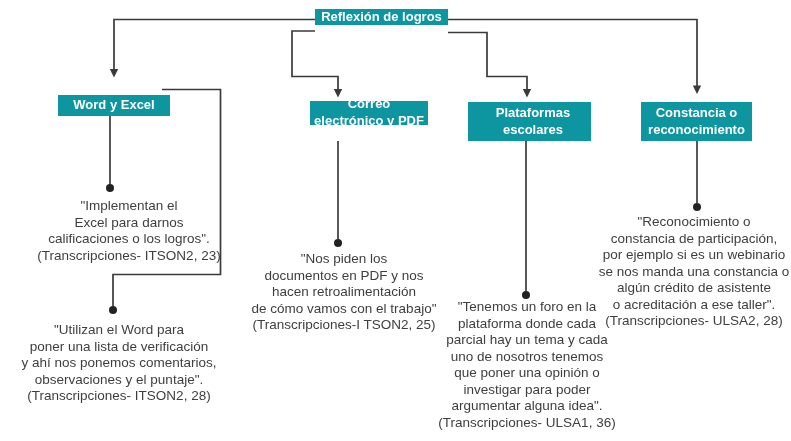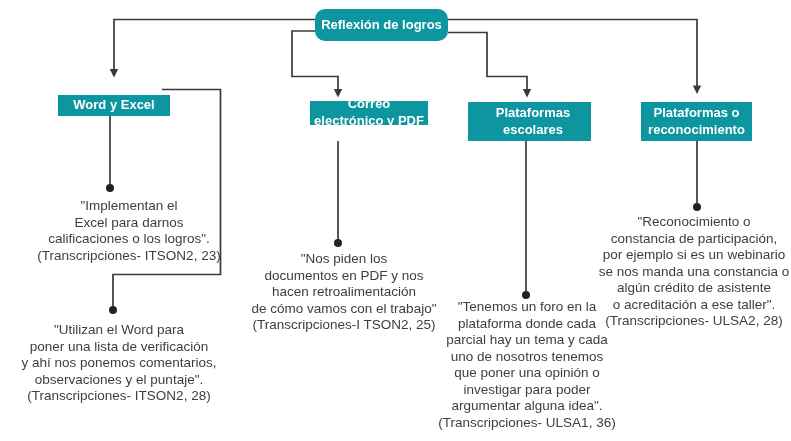--- a/index.html
+++ b/index.html
@@ -41,21 +41,21 @@
     color: #ffffff;
     font-weight: bold;
     font-size: 13px;
     line-height: 1.3;
     display: flex;
     align-items: center;
     justify-content: center;
     text-align: center;
     white-space: pre-line;
   }
-  .node.root        { left: 315px; top: 9px;   width: 133px; height: 32px; border-radius: 10px; }
+  .node.root        { left: 315px; top: 9px;   width: 133px; height: 16px; }
   .node.word        { left: 58px;  top: 79px;  width: 112px; height: 21px; margin-top: 16px; }
   .node.correo      { left: 278px; top: 101px; width: 118px; height: 24px; margin-left: 32px; }
   .node.plataformas { left: 468px; top: 102px; width: 116px; height: 39px; padding-left: 7px; }
   .node.constancia  { left: 641px; top: 102px; width: 111px; height: 39px; }
   .quote {
     position: absolute;
     color: #3e3e3e;
     font-size: 13.5px;
     line-height: 16.5px;
     text-align: center;
@@ -105,21 +105,21 @@
   <div class="node root">Reflexión de logros</div>
 
   <div class="node word">Word y Excel</div>
 
   <div class="node correo">Correo
 electrónico y PDF</div>
 
   <div class="node plataformas">Plataformas
 escolares</div>
 
-  <div class="node constancia">Plataformas o
+  <div class="node constancia">Constancia o
 reconocimiento</div>
 
   <div class="quote q1">"Implementan el
 Excel para darnos
 calificaciones o los logros".
 (Transcripciones- ITSON2, 23)</div>
 
   <div class="quote q2">"Utilizan el Word para
 poner una lista de verificación
 y ahí nos ponemos comentarios,

